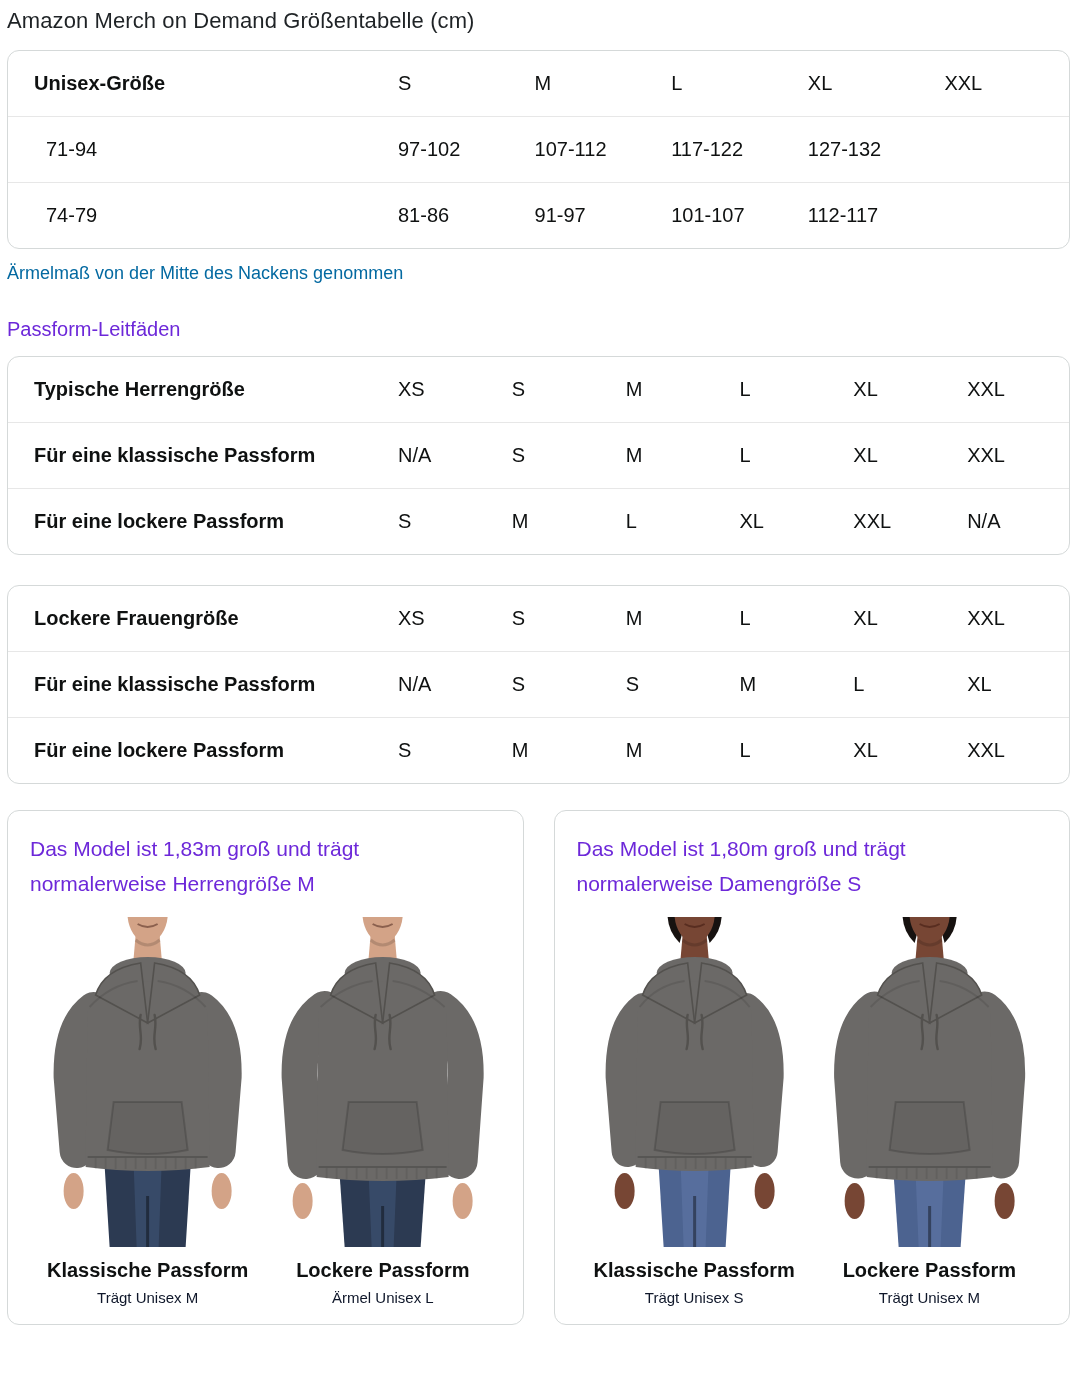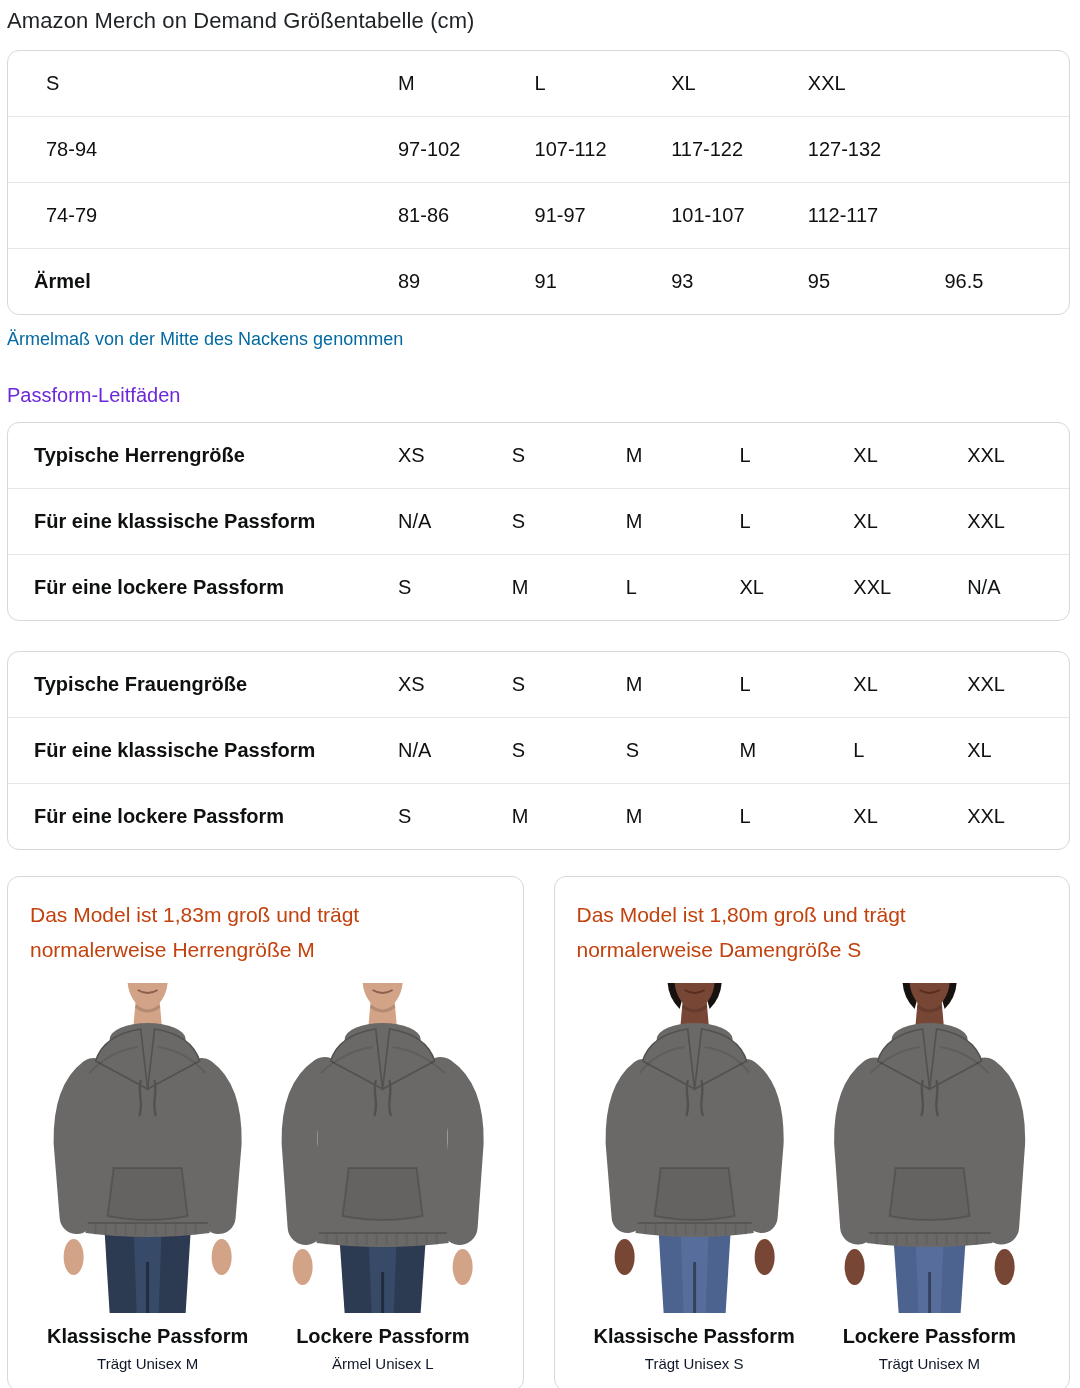--- a/index.html
+++ b/index.html
@@ -10,65 +10,58 @@
   .size-table{overflow:hidden;}
   .t-row{display:grid;grid-template-columns:352px repeat(var(--cols),1fr);align-items:center;height:65px;padding-left:26px;border-top:1px solid #e7e7e7;}
   .t-row:first-child{border-top:none;}
   .t-label{font-weight:700;font-size:20px;color:#0f1111;}
   .t-cell{font-size:20px;color:#0f1111;padding-left:12px;}
   p.note{font-size:18px;color:#0369a1;margin:14px 0 0 0;}
   h2.fit-heading{font-size:20px;font-weight:400;color:#6d28d9;margin:34px 0 15px 0;}
   .fit-table-2{margin-top:30px;}
   .cards-row{display:flex;gap:30px;margin-top:26px;}
   .model-card{flex:1;padding:20px 22px 18px 22px;}
-  .model-desc{font-size:21px;line-height:35px;margin:0;color:#c2410c;}
+  .model-desc{font-size:21px;line-height:35px;margin:0;color:#6d28d9;}
   .figures{display:flex;gap:0;margin-top:16px;}
   figure{flex:1;margin:0;text-align:center;}
   .figure-img{height:330px;}
   .figure-img svg{width:100%;height:330px;display:block;}
   .fig-cap{font-size:20px;font-weight:700;margin-top:12px;color:#0f1111;}
   .fig-sub{font-size:15px;margin-top:7px;color:#0f172a;}
 </style>
 </head>
 <body>
 
 <div class="page">
 
   <h1 class="page-title">Amazon Merch on Demand Größentabelle (cm)</h1>
 
   <section class="card size-table">
       <div class="t-row" style="--cols: 5;">
+        <span class="t-label">Unisex-Größe</span>
         <span class="t-cell">S</span>
         <span class="t-cell">M</span>
         <span class="t-cell">L</span>
         <span class="t-cell">XL</span>
         <span class="t-cell">XXL</span>
       </div>
       <div class="t-row" style="--cols: 5;">
-        <span class="t-cell">78-94</span>
+        <span class="t-cell">71-94</span>
         <span class="t-cell">97-102</span>
         <span class="t-cell">107-112</span>
         <span class="t-cell">117-122</span>
         <span class="t-cell">127-132</span>
       </div>
       <div class="t-row" style="--cols: 5;">
         <span class="t-cell">74-79</span>
         <span class="t-cell">81-86</span>
         <span class="t-cell">91-97</span>
         <span class="t-cell">101-107</span>
         <span class="t-cell">112-117</span>
       </div>
-      <div class="t-row" style="--cols: 5;">
-        <span class="t-label">Ärmel</span>
-        <span class="t-cell">89</span>
-        <span class="t-cell">91</span>
-        <span class="t-cell">93</span>
-        <span class="t-cell">95</span>
-        <span class="t-cell">96.5</span>
-      </div>
     </section>
 
   <p class="note">Ärmelmaß von der Mitte des Nackens genommen</p>
 
   <h2 class="fit-heading">Passform-Leitfäden</h2>
 
   <section class="card size-table fit-table-1">
       <div class="t-row" style="--cols: 6;">
         <span class="t-label">Typische Herrengröße</span>
         <span class="t-cell">XS</span>
@@ -93,21 +86,21 @@
         <span class="t-cell">M</span>
         <span class="t-cell">L</span>
         <span class="t-cell">XL</span>
         <span class="t-cell">XXL</span>
         <span class="t-cell">N/A</span>
       </div>
     </section>
 
   <section class="card size-table fit-table-2">
       <div class="t-row" style="--cols: 6;">
-        <span class="t-label">Typische Frauengröße</span>
+        <span class="t-label">Lockere Frauengröße</span>
         <span class="t-cell">XS</span>
         <span class="t-cell">S</span>
         <span class="t-cell">M</span>
         <span class="t-cell">L</span>
         <span class="t-cell">XL</span>
         <span class="t-cell">XXL</span>
       </div>
       <div class="t-row" style="--cols: 6;">
         <span class="t-label">Für eine klassische Passform</span>
         <span class="t-cell">N/A</span>

